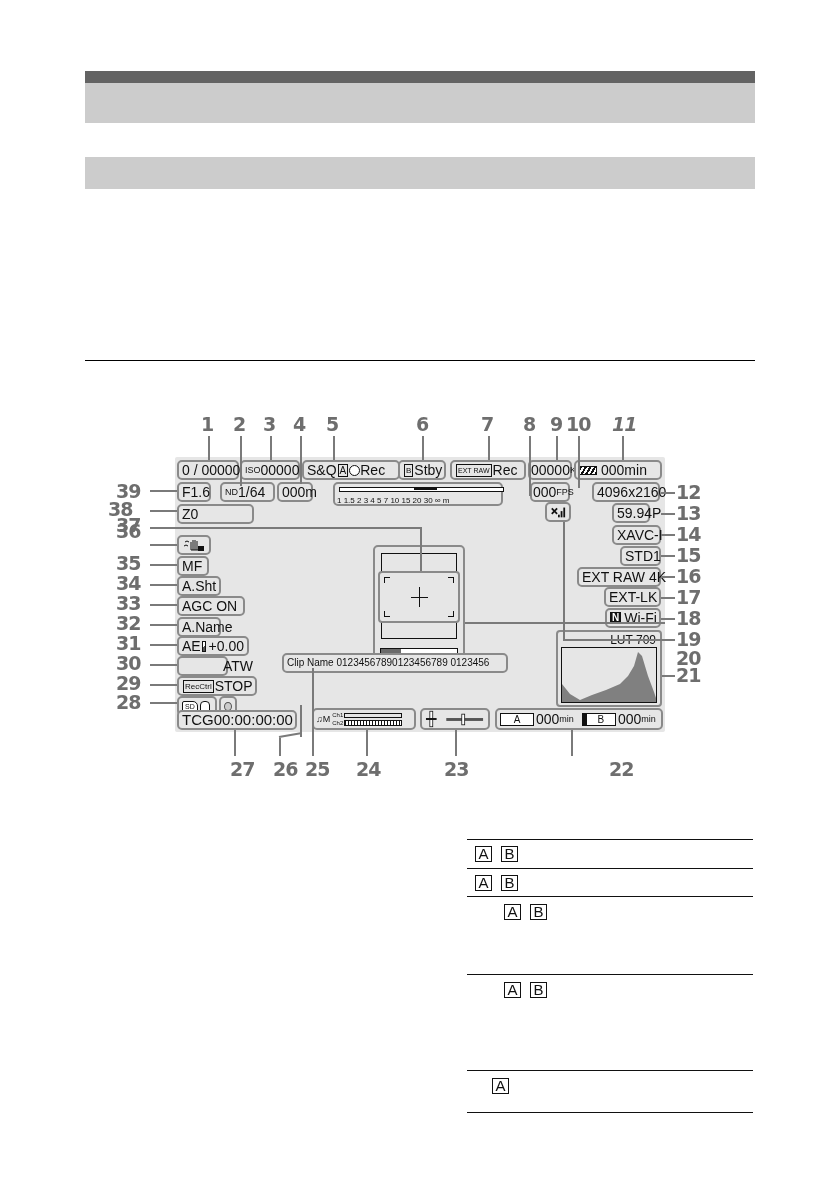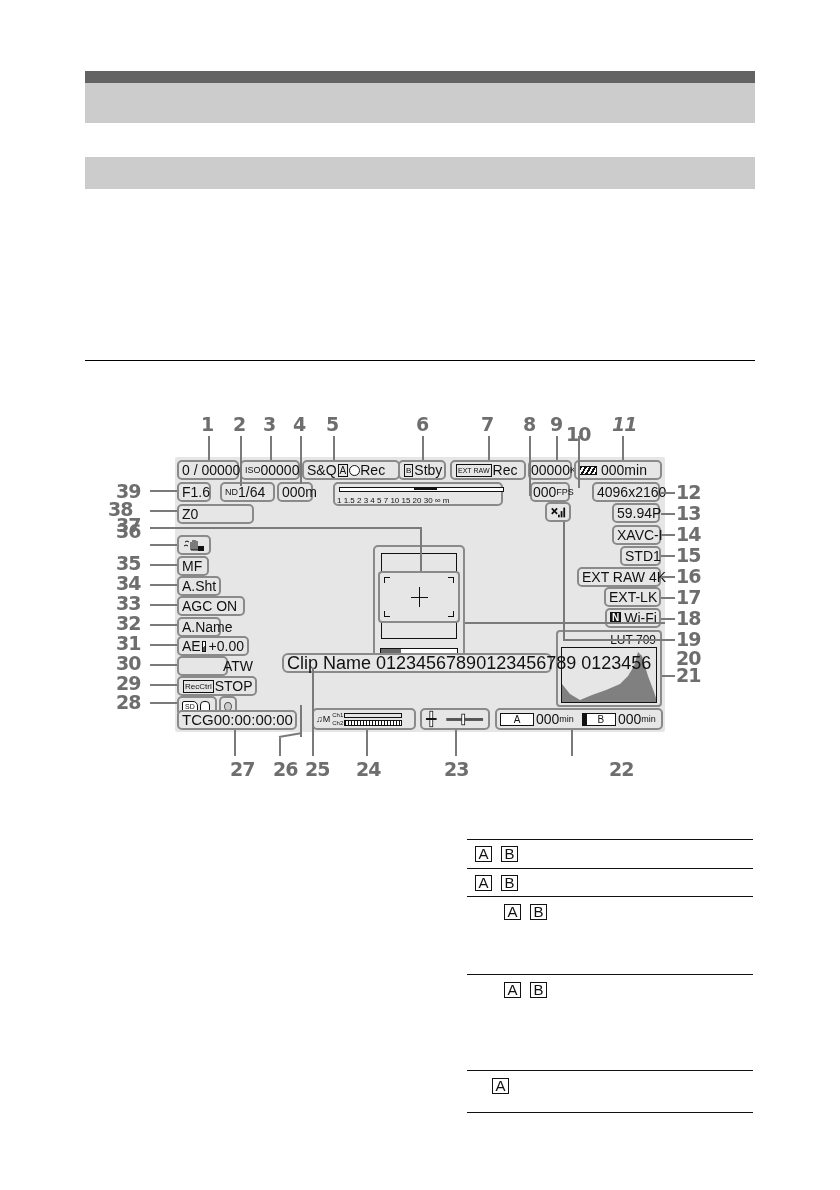--- a/index.html
+++ b/index.html
@@ -125,21 +125,21 @@
   </div>
 
 <div class="box" style="left:545px;top:502px;width:26px;justify-content:center;">
   <svg width="18" height="14" viewBox="0 0 18 14">
       <path d="M2 3 L8 9 M8 3 L2 9" stroke="#111" stroke-width="2"></path>
       <rect x="9" y="10" width="2" height="3" fill="#111"></rect>
       <rect x="12" y="6" width="2" height="7" fill="#111"></rect>
       <rect x="15" y="2" width="2" height="11" fill="#111"></rect>
     </svg>
 </div>
-<div class="box" style="left:612px;top:503px;width:48px;">
+<div class="box" style="left:612px;top:503px;width:38px;">
     <span>59.94P</span>
   </div>
 <div class="box" style="left:612px;top:525px;width:49px;">
     <span>XAVC-I</span>
   </div>
 <div class="box" style="left:620px;top:546px;width:41px;">
     <span>STD1</span>
   </div>
 <div class="box" style="left:577px;top:567px;width:84px;">
     <span>EXT RAW 4K</span>
@@ -212,21 +212,21 @@
 
 <div class="abs histo">
   <div class="histo-label">LUT 709</div>
   <div class="histo-plot">
     <svg width="96" height="56" viewBox="0 0 96 56" preserveAspectRatio="none">
         <path d="M0 36 L8 46 L18 52 L30 47 L44 42 L58 36 L66 28 L72 18 L76 4 L80 8 L86 28 L92 44 L96 56 L0 56 Z" fill="#808080"></path>
       </svg>
   </div>
 </div>
 
-<div class="box" style="left:282px;top:653px;width:270px;font-size:18px;border-radius:6px;">
+<div class="box" style="left:282px;top:653px;width:226px;font-size:10px;">
     <span>Clip  Name  01234567890123456789 0123456</span>
   </div>
 
 <div class="box" style="left:312px;top:708px;width:104px;height:22px;padding:0 2px;">
   <span style="font-size:9px;margin-right:2px;">♫M</span>
   <div style="display:flex;flex-direction:column;font-size:6px;line-height:8px;">
     <div style="display:flex;align-items:center;">
         <span>Ch1</span>
         <span style="display:inline-block;width:58px;height:5px;border:1px solid #111;margin-left:1px;background:linear-gradient(to right,repeating-linear-gradient(90deg,#111 0 1px,#fff 1px 3px) 0 0/14px 100% no-repeat,#fff);"></span>
       </div>
@@ -257,21 +257,21 @@
 
 <div class="num" style="left:201px;top:413px;">1</div>
 <div class="num" style="left:233px;top:413px;">2</div>
 <div class="num" style="left:263px;top:413px;">3</div>
 <div class="num" style="left:293px;top:413px;">4</div>
 <div class="num" style="left:326px;top:413px;">5</div>
 <div class="num" style="left:416px;top:413px;">6</div>
 <div class="num" style="left:481px;top:413px;">7</div>
 <div class="num" style="left:523px;top:413px;">8</div>
 <div class="num" style="left:550px;top:413px;">9</div>
-<div class="num" style="left:566px;top:413px;margin-top:10px;">10</div>
+<div class="num" style="left:566px;top:413px;">10</div>
 <div class="num" style="left:612px;top:413px;font-style:italic;">11</div>
 
 <div class="ln" style="left:208px;top:436px;width:2px;height:24px;"></div>
 <div class="ln" style="left:240px;top:436px;width:2px;height:50px;"></div>
 <div class="ln" style="left:270px;top:436px;width:2px;height:24px;"></div>
 <div class="ln" style="left:300px;top:436px;width:2px;height:48px;"></div>
 <div class="ln" style="left:333px;top:436px;width:2px;height:24px;"></div>
 <div class="ln" style="left:422px;top:436px;width:2px;height:24px;"></div>
 <div class="ln" style="left:488px;top:436px;width:2px;height:24px;"></div>
 <div class="ln" style="left:529px;top:436px;width:2px;height:60px;"></div>

